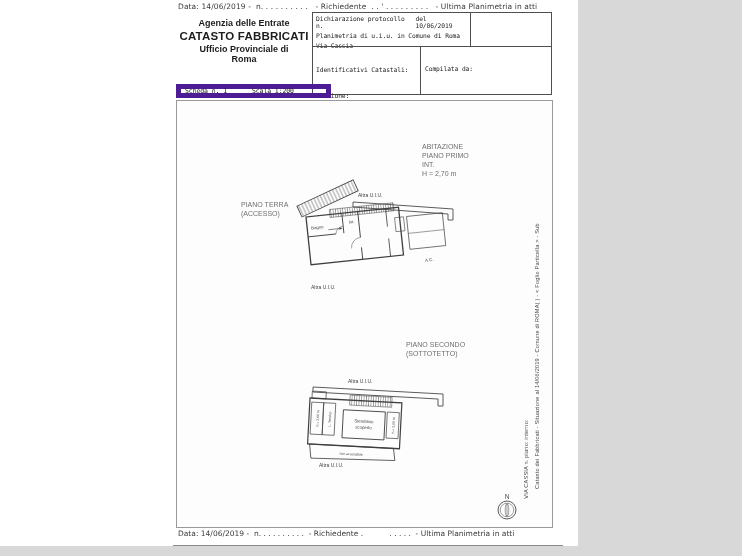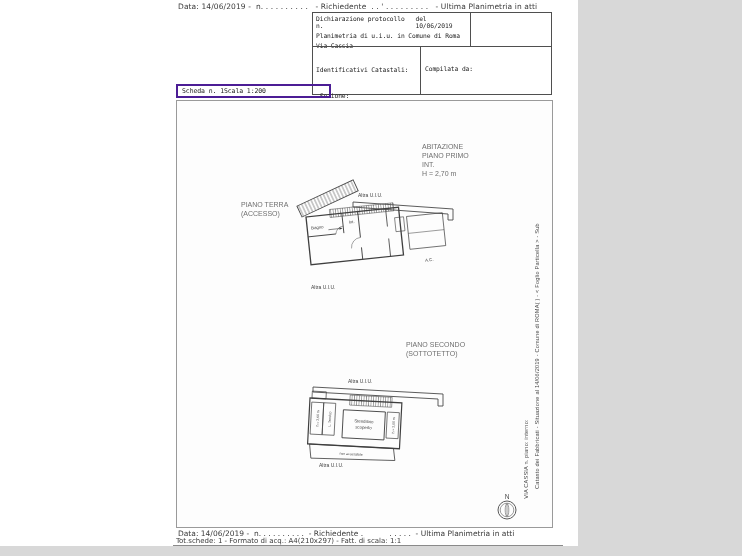--- a/index.html
+++ b/index.html
@@ -30,22 +30,22 @@
     letter-spacing:-.1px;
   }
   .decl{left:312px;top:12px;width:159px;height:35px;padding:2px 3px;}
   .decl .row{white-space:pre;margin-bottom:3.2px;}
   .decl .r1{display:flex;justify-content:space-between;margin-bottom:3.2px;}
   .emptycell{left:470px;top:12px;width:82px;height:35px;}
   .ident{left:312px;top:46px;width:109px;height:49px;padding:2px 3px;line-height:8.6px;white-space:pre;}
   .comp{left:420px;top:46px;width:132px;height:49px;padding:2px 4px;line-height:8.2px;white-space:pre;}
   .comp .gap{height:4px;}
   .sheet{
-    left:176px;top:84px;width:155px;height:14px;border:2px solid #4c1d95;
-    display:flex;align-items:center;padding:0 4px;font-size:6.5px;
+    left:176px;top:84px;width:155px;height:14px;border:5px solid #4c1d95;
+    display:flex;align-items:center;padding:0 4px;font-size:6.5px;gap:25px;
   }
   .sheet .scala{}
   .frame{
     position:absolute;left:176px;top:100px;width:377px;height:428px;
     border:1px solid #9a9a9a;box-sizing:border-box;background:#fdfdfd;
   }
   .footer1{position:absolute;left:178px;top:529px;font-size:7.5px;color:#3a3a3a;white-space:pre;}
   .footer2{position:absolute;left:176px;top:537px;font-size:7px;color:#3a3a3a;white-space:pre;}
   .pagerule{position:absolute;left:173px;top:545px;width:390px;border-top:1px solid #8a8a8a;}
   svg text{font-family:"Liberation Sans", sans-serif;}
@@ -55,20 +55,26 @@
   .plan-lbl-xs{fill:#3f3f3f;font-size:3.4px;}
   .side-txt{fill:#4a4a4a;font-size:5.6px;letter-spacing:.2px;}
 </style>
 </head>
 <body>
 
 <div class="paper">
 
   <div class="topline">Data: 14/06/2019 -  n. . . . . . . . . .   - Richiedente  . . ' . . . . . . . . .   - Ultima Planimetria in atti</div>
 
+  <div class="office">
+    <div class="o1">Agenzia delle Entrate</div>
+    <div class="o2">CATASTO FABBRICATI</div>
+    <div class="o3">Ufficio Provinciale di</div>
+    <div class="o4">Roma</div>
+  </div>
 
   <div class="fbox decl">
     <div class="r1">
       <span>Dichiarazione protocollo n.</span>
       <span>del 10/06/2019</span>
     </div>
     <div class="row">Planimetria di u.i.u. in Comune di Roma</div>
     <div class="row">Via Cassia</div>
   </div>
 
@@ -193,15 +199,14 @@
       </g>
 
       <g>
         <text class="side-txt" text-anchor="middle" transform="rotate(-90,362,255)" x="362" y="255">Catasto dei Fabbricati - Situazione al 14/06/2019 - Comune di ROMA( ) -   &lt; Foglio    Particella   &gt; - Sub</text>
         <text class="side-txt" text-anchor="middle" transform="rotate(-90,351,358)" x="351" y="358">VIA CASSIA n.         piano:          interno:</text>
       </g>
     </svg>
   </div>
 
   <div class="footer1">Data: 14/06/2019 -  n. . . . . . . . . .  - Richiedente .           . . . . .  - Ultima Planimetria in atti</div>
-  <div class="footer2">Tot.schede: 1 - Formato di acq.: A4(210x297) - Fatt. di scala: 1:1</div>
   <div class="pagerule"></div>
 </div>
 
 </body></html>

